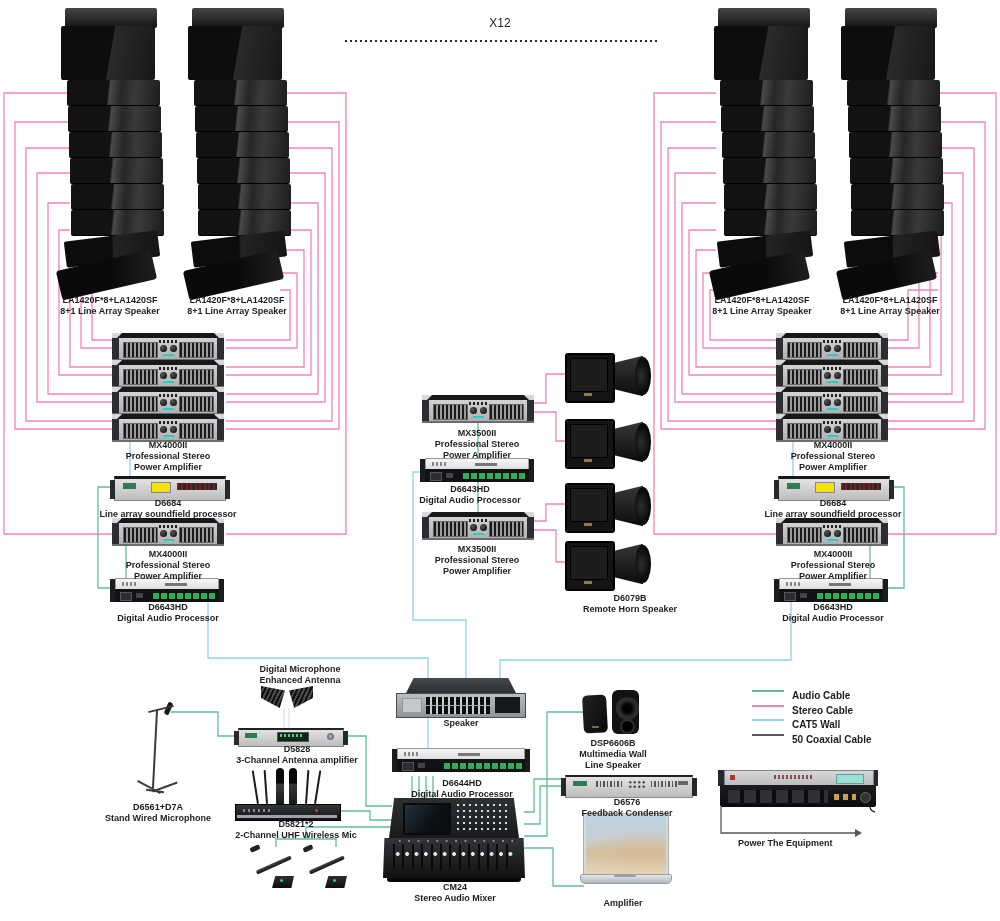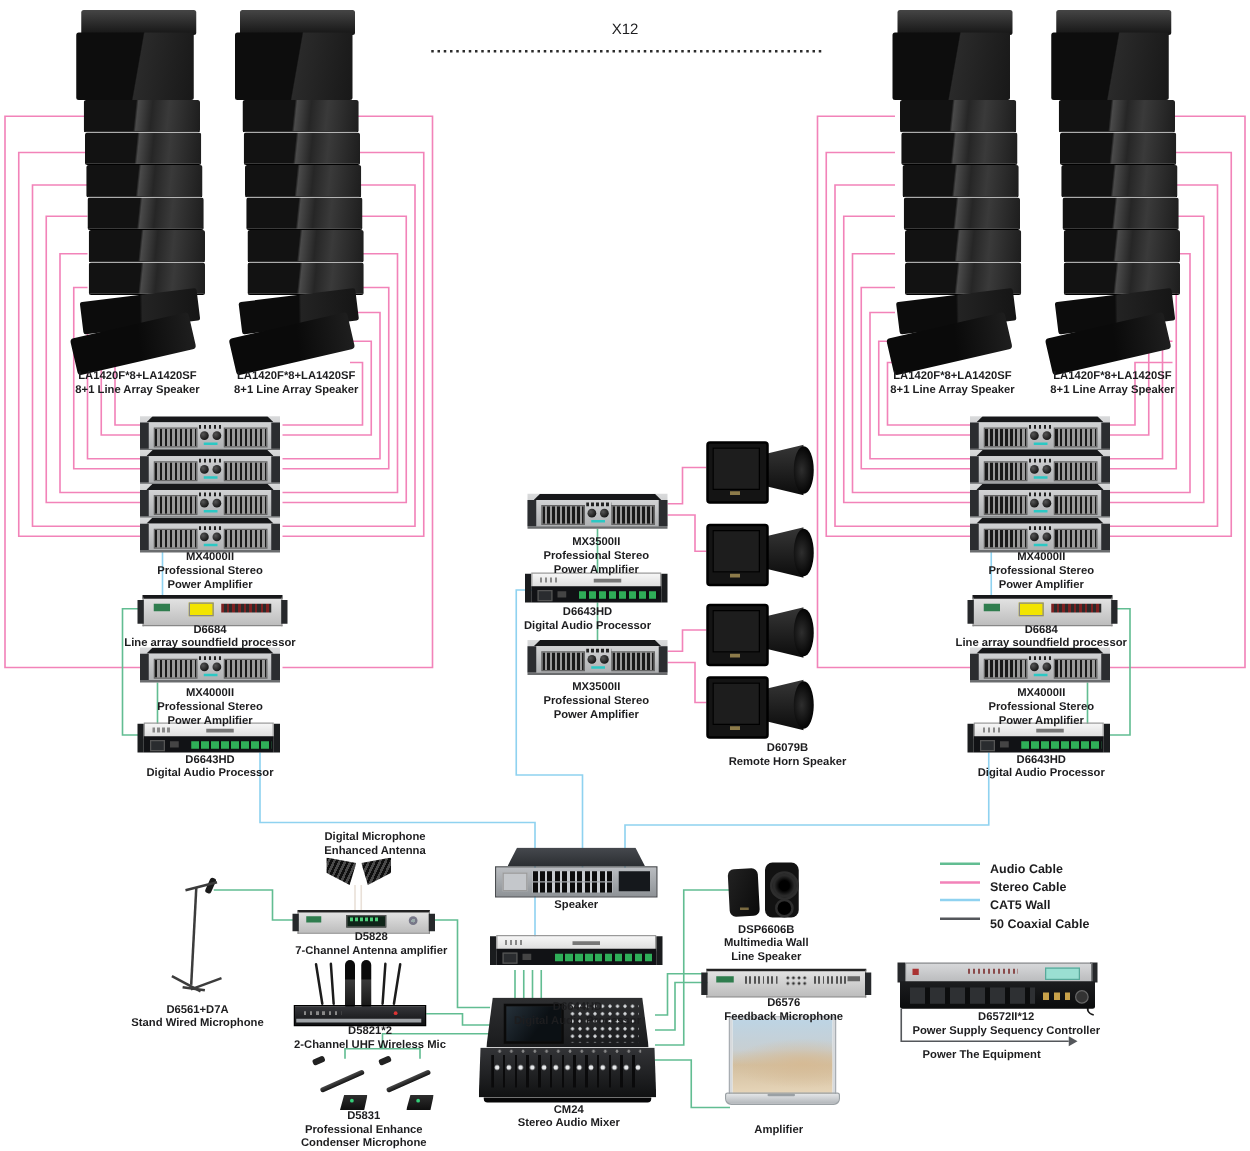--- a/index.html
+++ b/index.html
@@ -599,21 +599,21 @@
       <i class="dp-earL"></i>
       <i class="dp-earR"></i>
       <i class="dp-top"></i>
       <i class="dp-td"></i>
       <i class="dp-sl"></i>
       <i class="dp-bot"></i>
       <i class="dp-pl"></i>
       <i class="dp-eth"></i>
       <i class="dp-term"></i>
     </div>
-  <div class="lbl" style="left:382px;top:800px;width:160px">
+  <div class="lbl" style="left:382px;top:778px;width:160px">
     <div>D6644HD</div>
     <div>Digital Audio Processor</div>
   </div>
   <div class="dev cm24" style="left:383px;top:798px">
     <i class="cm-top"></i>
       <i class="cm-scr"></i>
     <i class="cm-keys"></i>
       <i class="cm-bot"></i>
     <i class="cm-kn"></i>
       <i class="cm-fad"></i>
@@ -642,21 +642,21 @@
   <div class="dev r1u d5828" style="left:238px;top:728px">
     <i class="earL"></i>
       <i class="earR"></i>
     <i class="aa-lg"></i>
     <i class="aa-scr"></i>
       <i class="aa-gr"></i>
     <i class="aa-pl"></i>
   </div>
   <div class="lbl" style="left:227px;top:744px;width:140px">
     <div>D5828</div>
-    <div>7-Channel Antenna amplifier</div>
+    <div>3-Channel Antenna amplifier</div>
   </div>
   <div class="dev smic" style="left:120px;top:700px">
     <i class="sm-mic"></i>
       <i class="sm-boom"></i>
     <i class="sm-pole"></i>
       <i class="sm-l1"></i>
     <i class="sm-l2"></i>
       <i class="sm-l3"></i>
   </div>
   <div class="lbl" style="left:88px;top:802px;width:140px">
@@ -684,25 +684,20 @@
       <i class="dm-head"></i>
     <i class="dm-base"></i>
       <i class="dm-led"></i>
   </div>
   <div class="dev dmic" style="left:303px;top:845px">
     <i class="dm-arm"></i>
       <i class="dm-head"></i>
     <i class="dm-base"></i>
       <i class="dm-led"></i>
   </div>
-  <div class="lbl" style="left:221px;top:887px;width:140px">
-    <div>D5831</div>
-    <div>Professional Enhance</div>
-    <div>Condenser Microphone</div>
-  </div>
 
   <div class="dev wspk" style="left:583px;top:690px">
     <i class="ws1"></i>
       <i class="ws2"></i>
     <i class="ws-r"></i>
       <i class="ws-r2"></i>
     <i class="ws-lg"></i>
   </div>
   <div class="lbl" style="left:568px;top:738px;width:90px">
     <div>DSP6606B</div>
@@ -713,38 +708,34 @@
     <i class="earL"></i>
       <i class="earR"></i>
     <i class="fs-lg"></i>
     <i class="fs-d1"></i>
       <i class="fs-d2"></i>
     <i class="fs-d3"></i>
       <i class="fs-mk"></i>
   </div>
   <div class="lbl" style="left:557px;top:797px;width:140px">
     <div>D6576</div>
-    <div>Feedback Microphone</div>
+    <div>Feedback Condenser</div>
   </div>
   <div class="dev pseq" style="left:718px;top:764px">
     <i class="ps-earL"></i>
       <i class="ps-earR"></i>
     <i class="ps-top"></i>
       <i class="ps-r1"></i>
     <i class="ps-dots"></i>
       <i class="ps-teal"></i>
     <i class="ps-bot"></i>
       <i class="ps-outs"></i>
     <i class="ps-con"></i>
       <i class="ps-xlr"></i>
   </div>
-  <div class="lbl" style="left:710px;top:808px;width:190px">
-    <div>D6572II*12</div>
-    <div>Power Supply Sequency Controller</div>
-  </div>
   <div class="lbl" style="left:738px;top:838px;width:130px;text-align:left">
     <div>Power The Equipment</div>
   </div>
 
   <div class="legend">
     <div class="lg-row">
       <i class="lg-ln lg-0"></i>
       <span class="lg-tx">Audio Cable</span>
     </div>
     <div class="lg-row">

